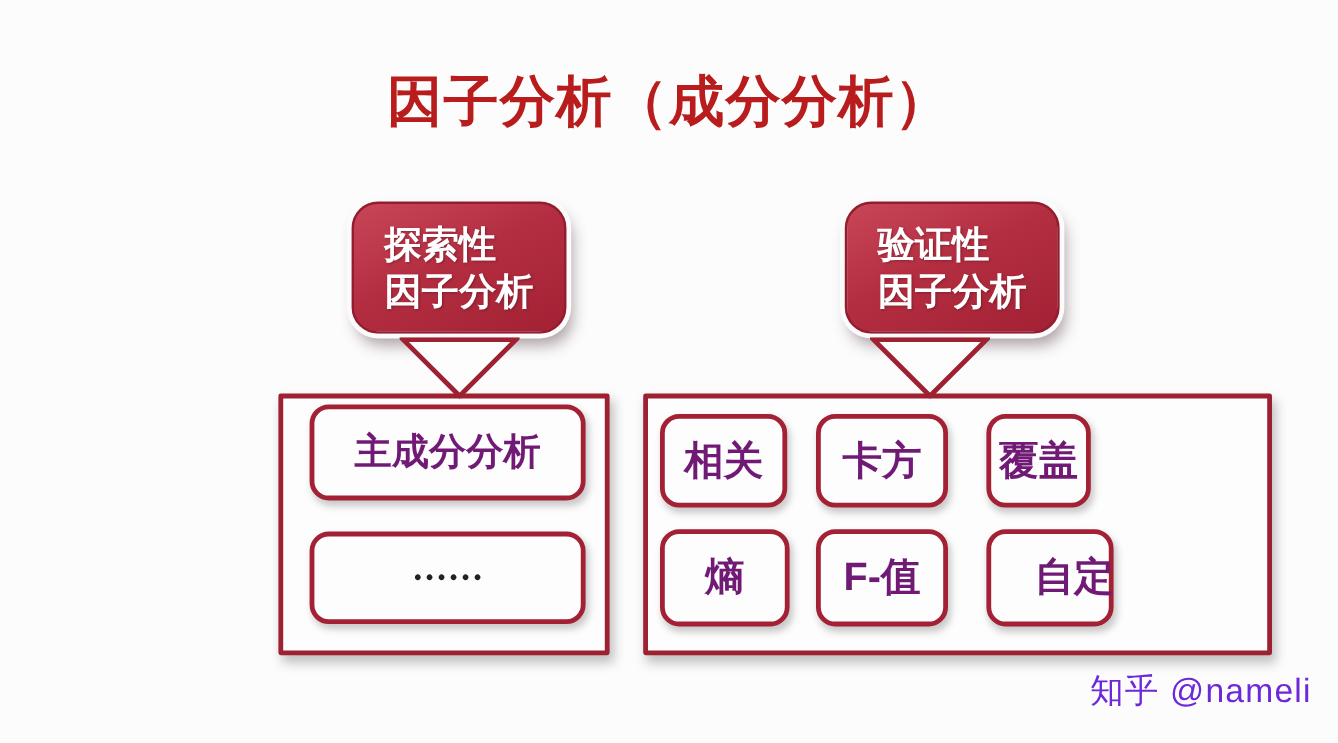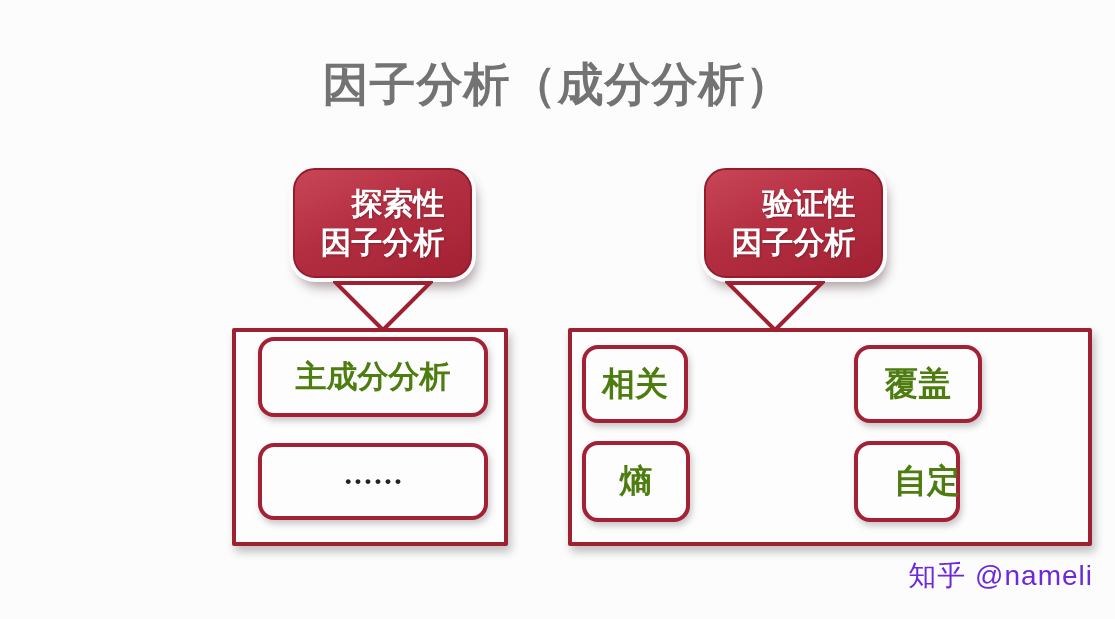--- a/index.html
+++ b/index.html
@@ -11,38 +11,38 @@
     overflow: hidden;
   }
 
   .page-title {
     position: absolute;
     left: 0; right: 0;
     top: 54px;
     text-align: center;
     font-size: 46px;
     font-weight: bold;
-    color: #737373;
+    color: #b91c1c;
     letter-spacing: 1px;
   }
 
   
   .bubble {
     position: absolute;
     width: 179px;
     height: 110px;
     top: 168px;
     border-radius: 22px;
     background: linear-gradient(155deg, #c84658 0%, #b42e41 45%, #a32134 100%);
     border: 2px solid #931d2e;
     box-shadow: 0 0 0 4px #fbfbfb, 4px 9px 12px rgba(70, 45, 50, 0.45);
     display: flex;
     align-items: center;
     justify-content: center;
-    text-align: right;
+    text-align: left;
   }
   .bubble-exploratory { left: 293px; }
   .bubble-confirmatory { left: 684px; margin-left: 20px; }
   .bubble-text {
     color: #ffffff;
     font-size: 31px;
     font-weight: bold;
     line-height: 1.26;
     text-shadow: 1px 1px 2px rgba(80, 20, 30, 0.45);
   }
@@ -64,56 +64,56 @@
     position: absolute;
     top: 328px;
     height: 218px;
     background: #fdfdfd;
     border: 4px solid #9e2132;
     border-radius: 2px;
     box-shadow: 3px 6px 9px rgba(60, 55, 58, 0.30);
     z-index: 2;
   }
   .container-left  { left: 232px; width: 276px; }
-  .container-right { left: 536px; width: 524px; margin-left: 32px; }
+  .container-right { left: 536px; width: 524px; }
 
   
   .pill {
     position: absolute;
     background: #fdfdfd;
     border: 4px solid #a32134;
     border-radius: 16px;
     box-shadow: 2px 4px 6px rgba(70, 60, 62, 0.28);
     display: flex;
     align-items: center;
     justify-content: center;
   }
   .pill-label {
-    color: #4d7c0f;
+    color: #701a75;
     font-weight: bold;
     font-size: 31px;
     white-space: nowrap;
   }
   .pill-label.small-cn { font-size: 33px; }
   .pill-label.latin { font-size: 23px; letter-spacing: 0.5px; }
   .pill-label.dots {
     font-size: 17px;
     letter-spacing: 4px;
     color: #222222;
     padding-left: 4px;
   }
 
   
   .pill-pca  { left: 22px; top: 5px;   width: 230px; height: 80px; }
   .pill-etc  { left: 22px; top: 111px; width: 230px; height: 77px; }
 
   
   .pill-corr  { left: 10px;  top: 13px; width: 106px; height: 78px; }
   .pill-chi   { left: 140px; top: 13px; width: 110px; height: 78px; }
-  .pill-cover { left: 282px; top: 13px; width: 128px; height: 78px; }
+  .pill-cover { left: 282px; top: 13px; width: 87px; height: 78px; }
   .pill-anova { left: 402px; top: 13px; width: 106px; height: 78px; border-width: 3px; }
   
   .pill-entropy { left: 10px;  top: 109px; width: 108px; height: 81px; }
   .pill-fval    { left: 140px; top: 109px; width: 110px; height: 81px; }
   .pill-custom  { left: 282px; top: 109px; width: 106px; height: 81px; padding-left: 40px; }
 
   .watermark {
     position: absolute;
     right: 22px;
     bottom: 24px;
@@ -155,24 +155,30 @@
   </div>
   <div class="pill pill-etc">
     <span class="pill-label dots">••••••</span>
   </div>
 </div>
 
 <div class="container-box container-right">
   <div class="pill pill-corr">
     <span class="pill-label small-cn">相关</span>
   </div>
+  <div class="pill pill-chi">
+    <span class="pill-label small-cn">卡方</span>
+  </div>
   <div class="pill pill-cover">
     <span class="pill-label small-cn">覆盖</span>
   </div>
   <div class="pill pill-entropy">
     <span class="pill-label small-cn">熵</span>
+  </div>
+  <div class="pill pill-fval">
+    <span class="pill-label small-cn">F-值</span>
   </div>
   <div class="pill pill-custom">
     <span class="pill-label small-cn">自定</span>
   </div>
 </div>
 
 <div class="watermark">知乎 @nameli</div>
 
 </body></html>

